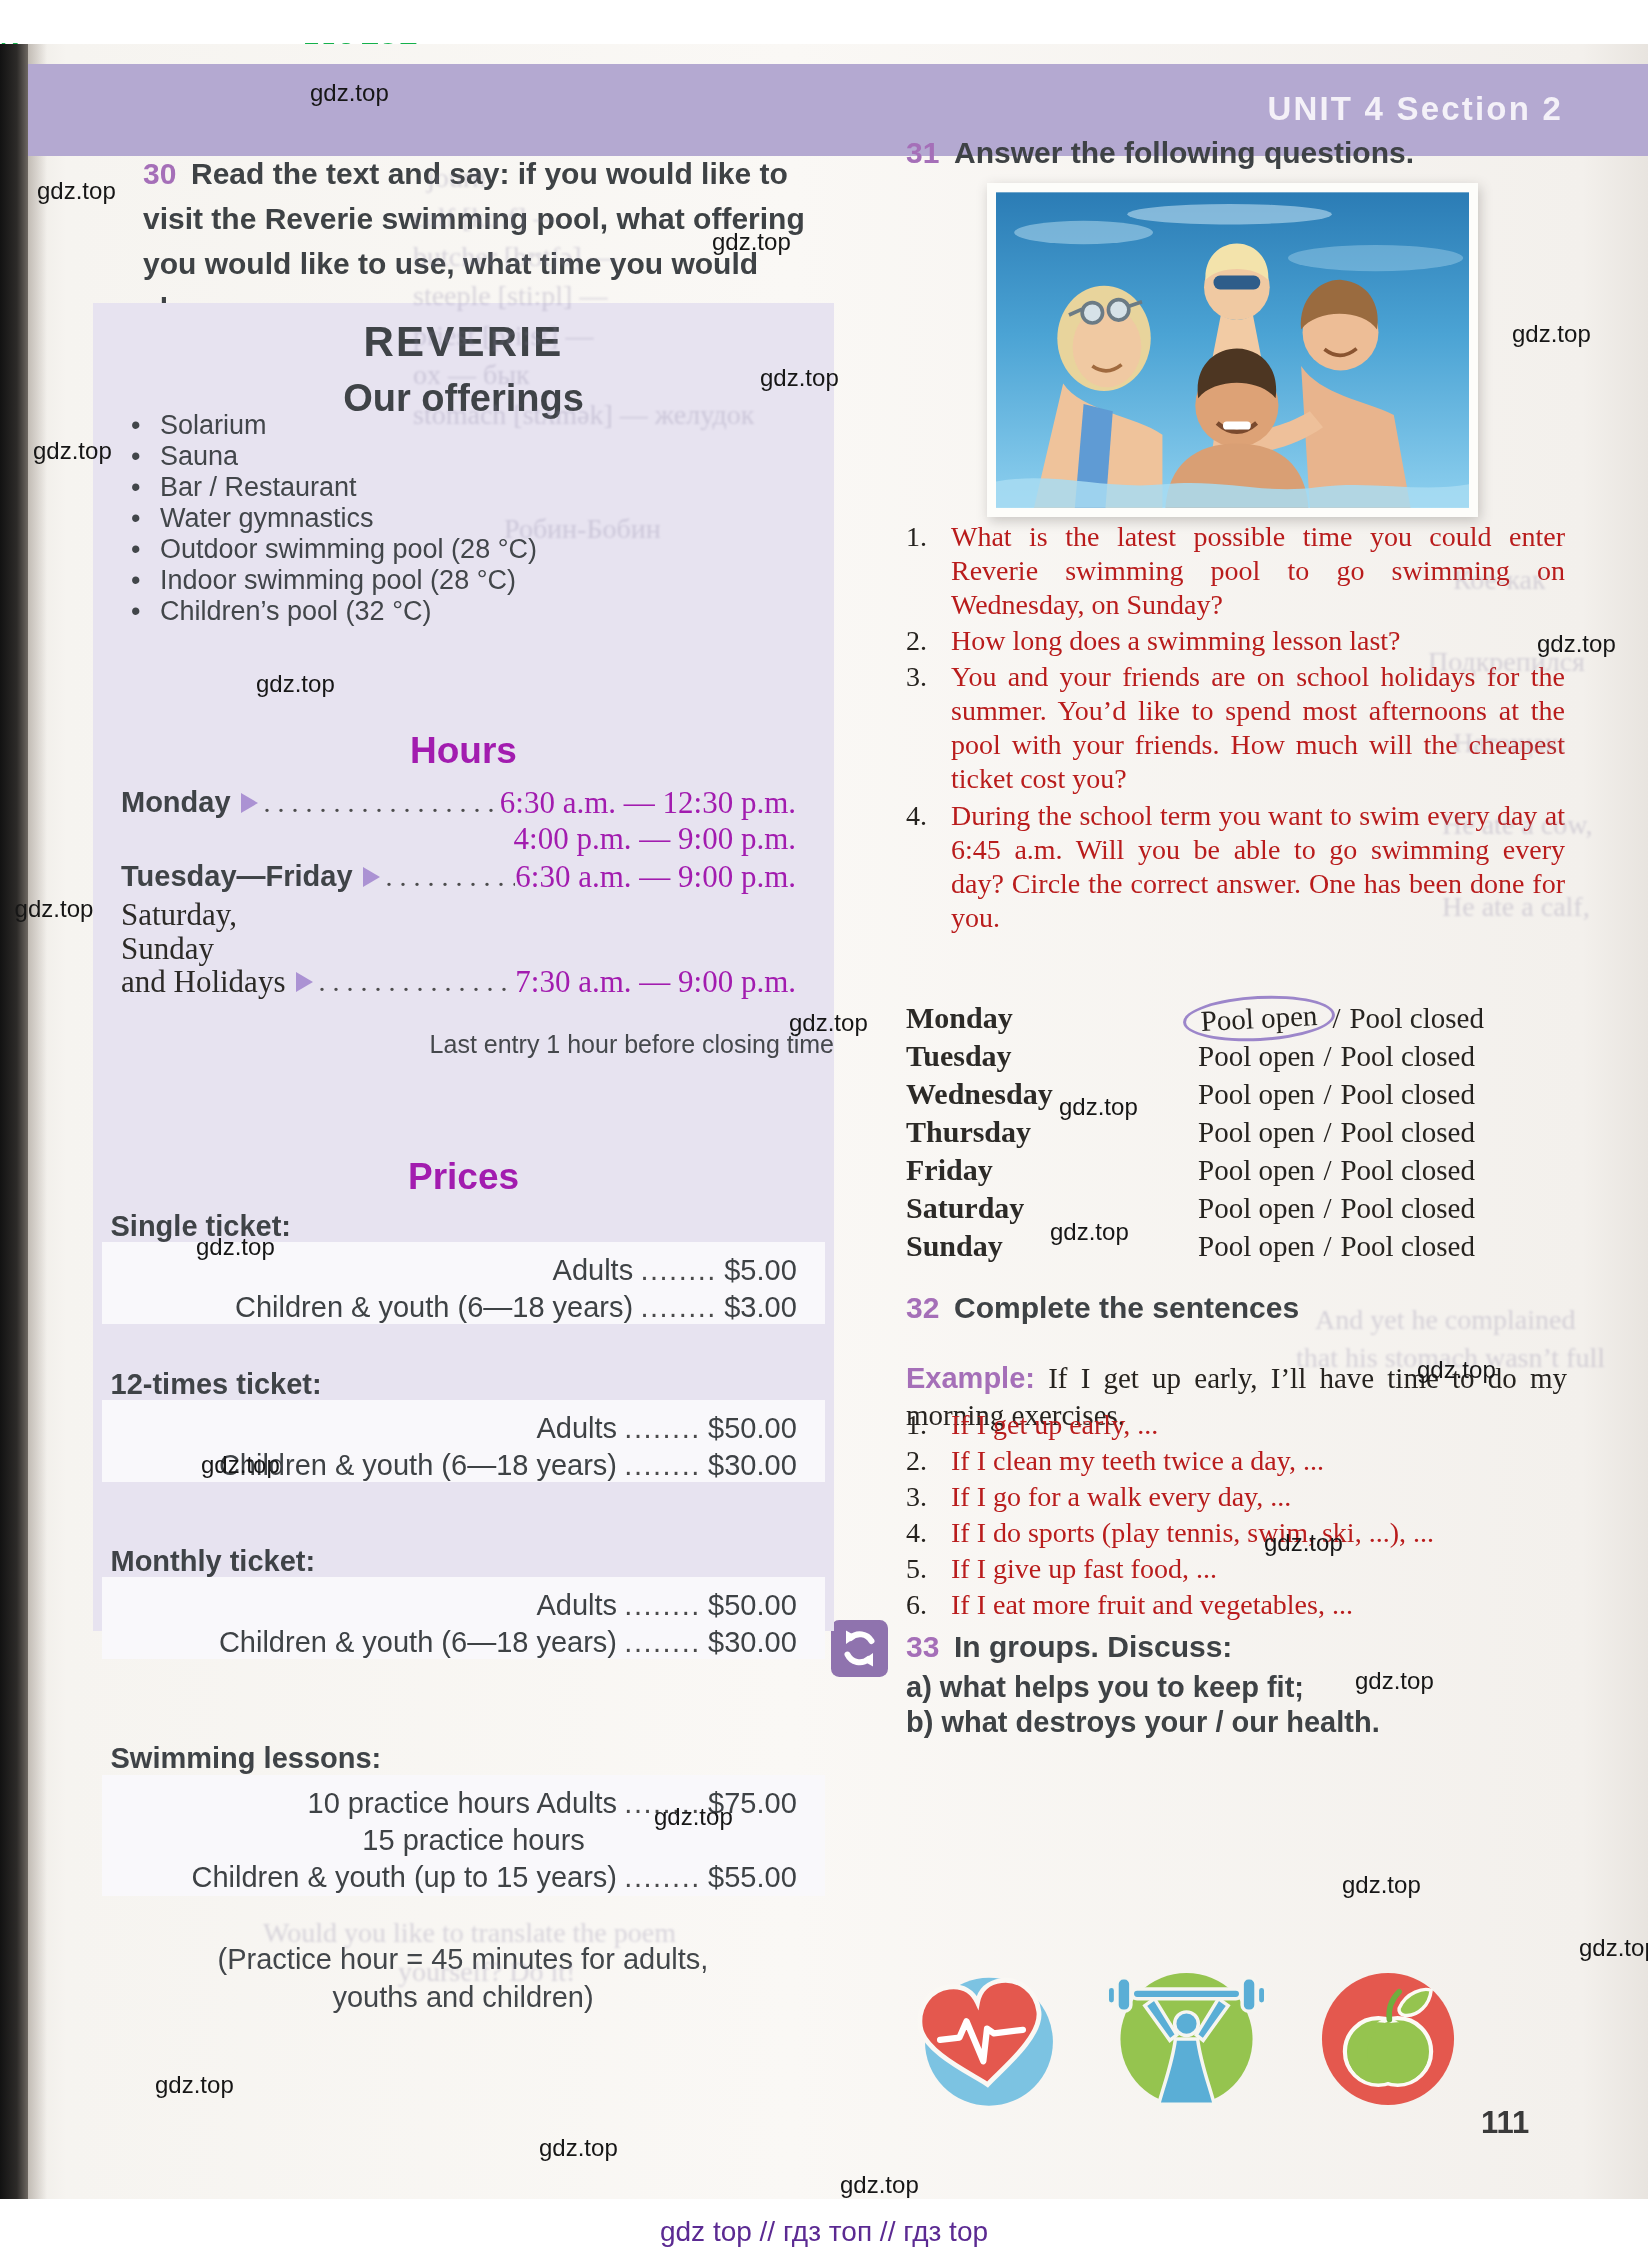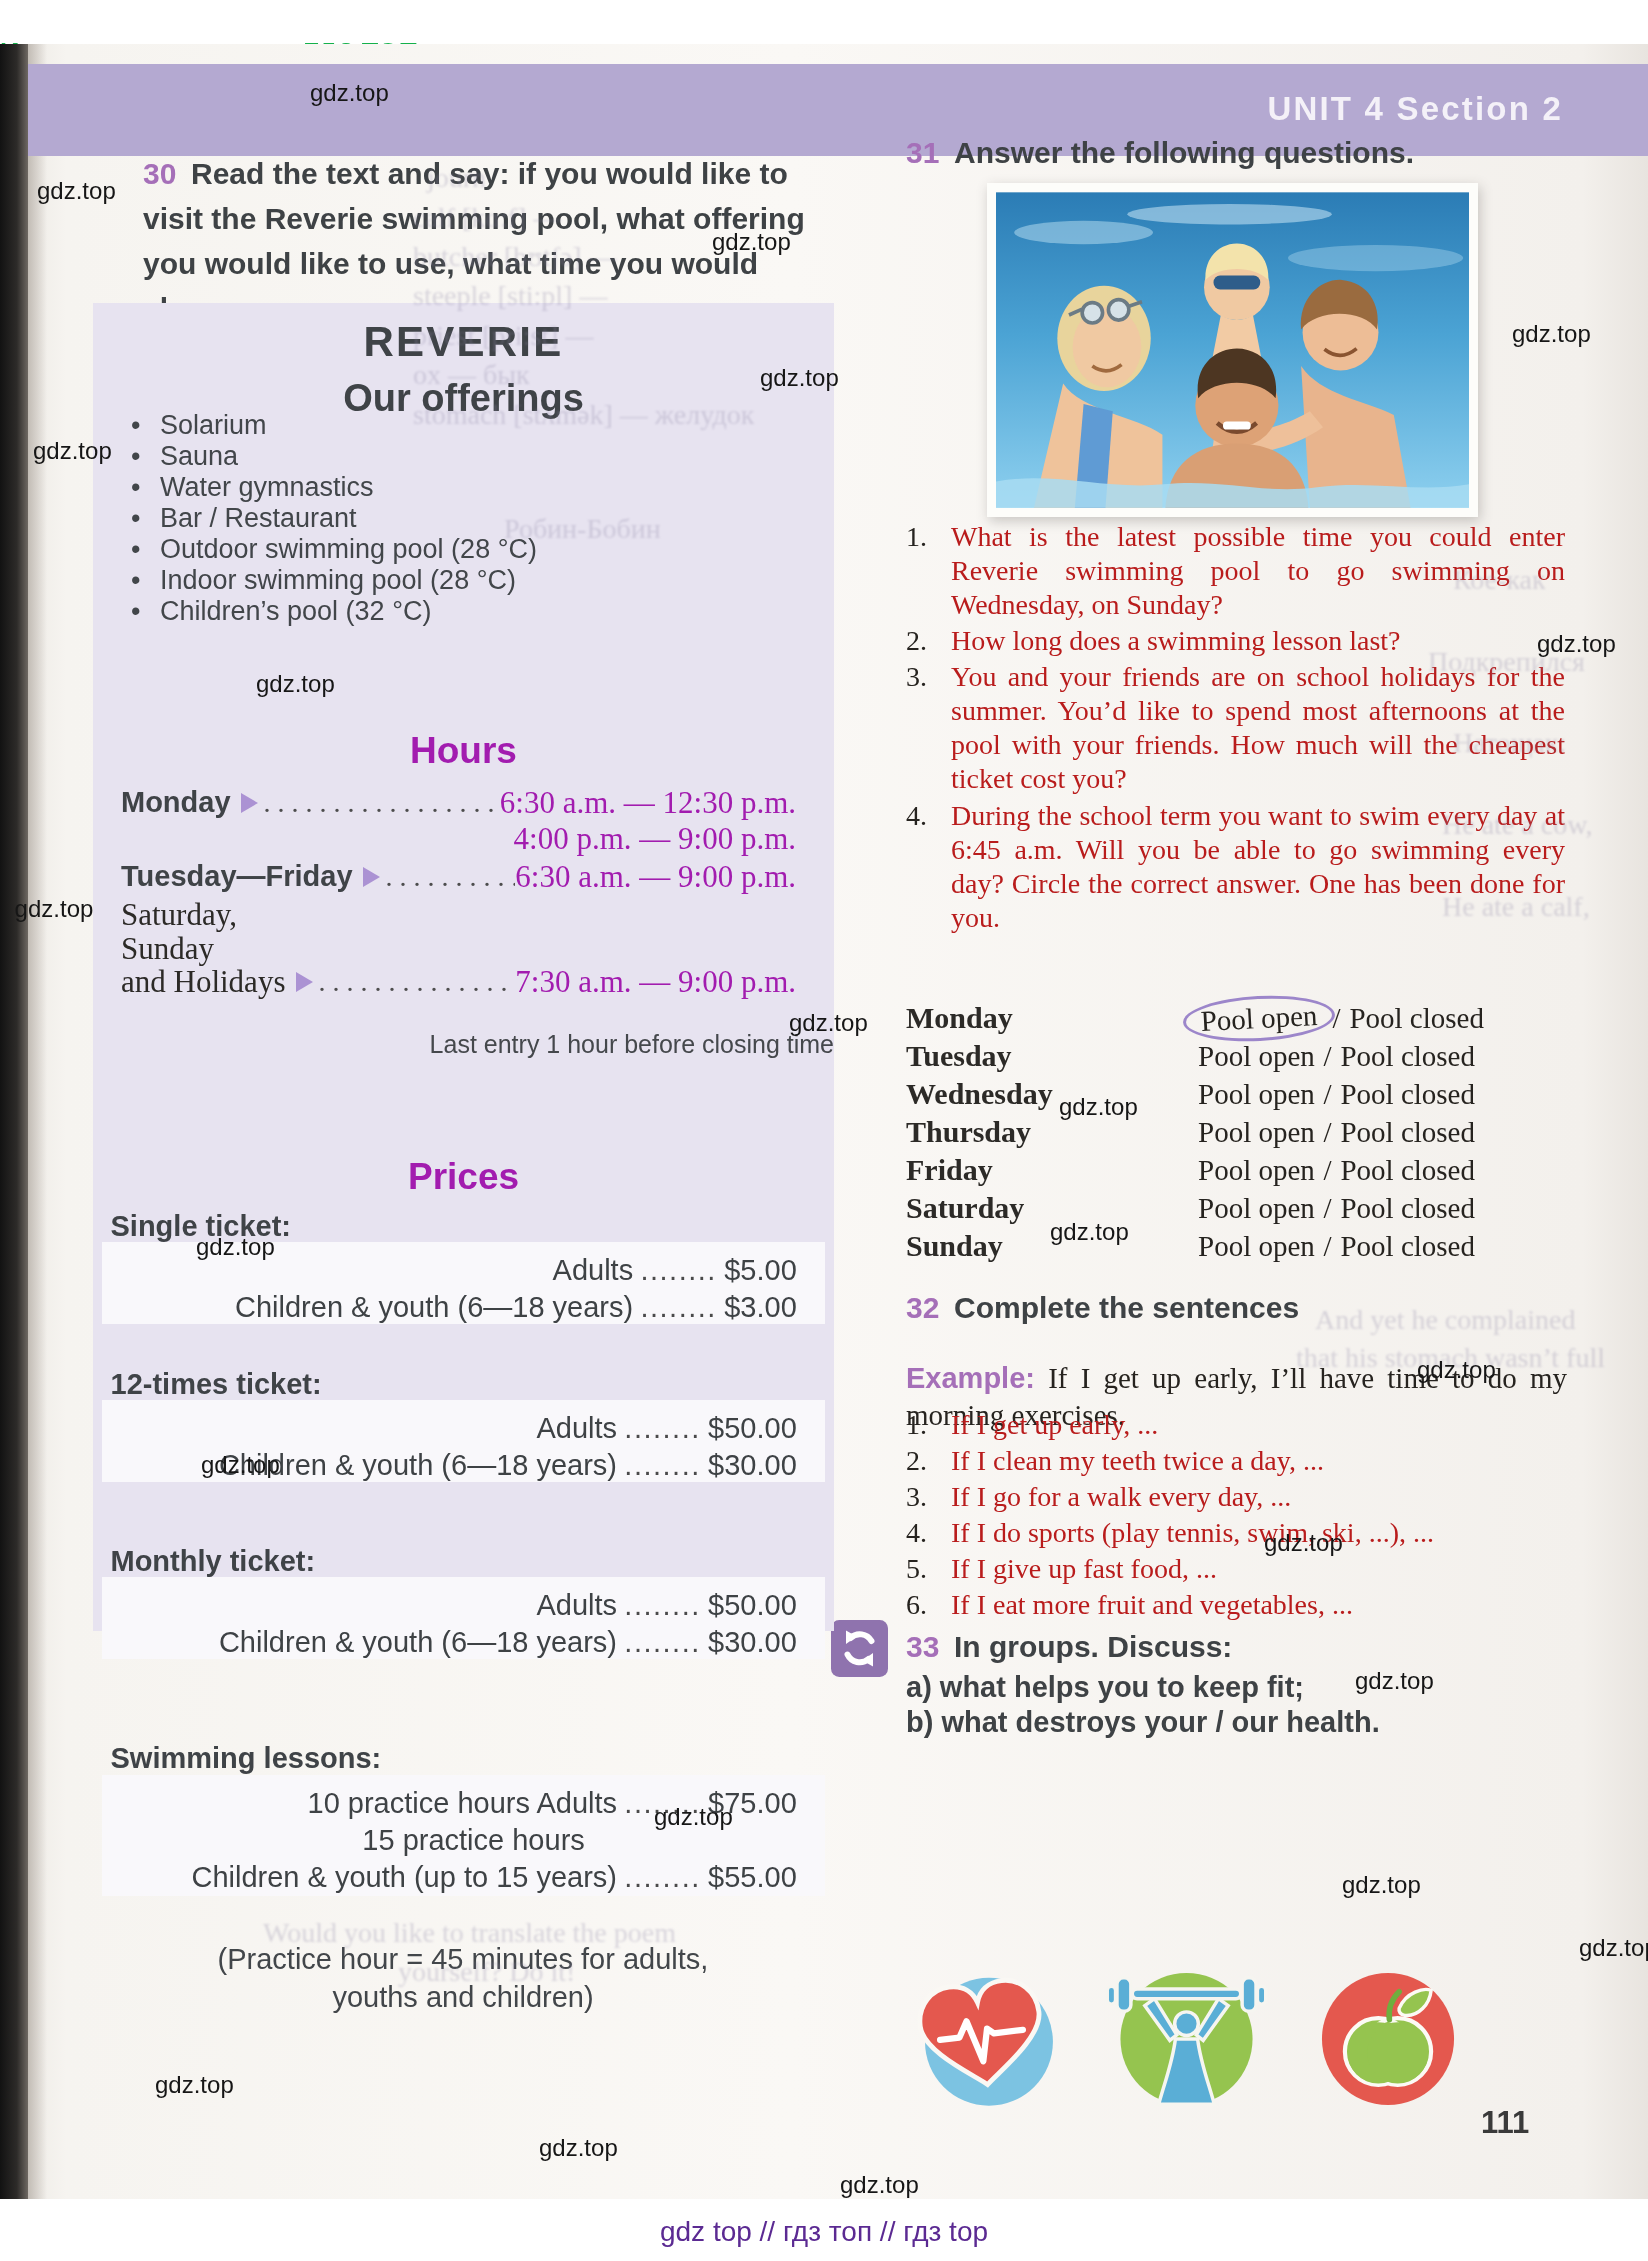--- a/index.html
+++ b/index.html
@@ -128,22 +128,22 @@
 
   <p class="ex30"><span class="exnum">30</span><span>Read the text and say: if you would like to visit the Reverie swimming pool, what offering you would like to use, what time you would choose.</span></p>
 
   <div class="box">
     <div class="bx-title">REVERIE</div>
     <div class="bx-sub">Our offerings</div>
 
     <ul class="bullets">
       <li>Solarium</li>
       <li>Sauna</li>
+      <li>Bar / Restaurant</li>
       <li>Water gymnastics</li>
-      <li>Bar / Restaurant</li>
       <li>Outdoor swimming pool (28 °C)</li>
       <li>Indoor swimming pool (28 °C)</li>
       <li>Children’s pool (32 °C)</li>
     </ul>
 
     <div class="bx-h" style="top:427px;">Hours</div>
 
     <div class="hrow" style="top:481px;">
       <span class="day">Monday</span>
       <span class="tri"></span>

